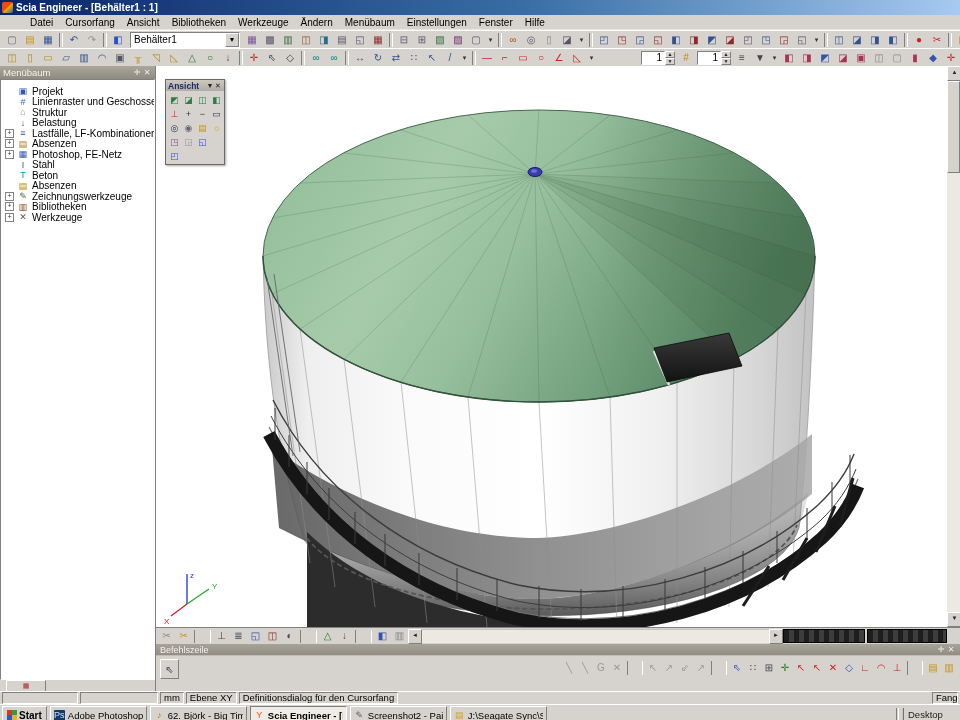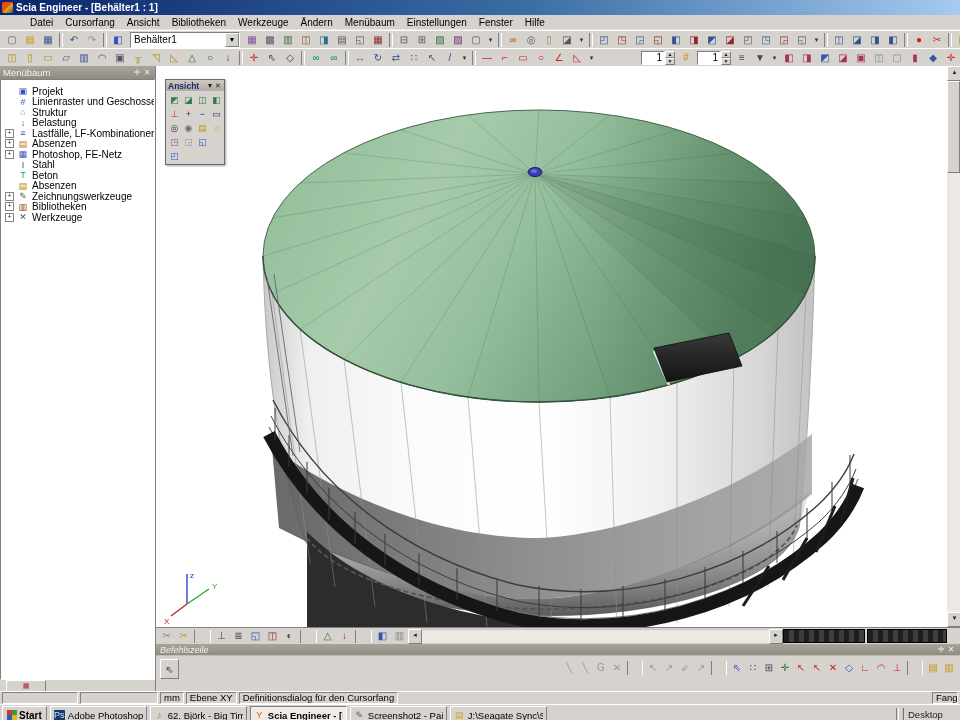--- a/index.html
+++ b/index.html
@@ -79,21 +79,21 @@
   .scrollrow .tbico{width:15px;height:13px;}
   .hbtn{width:12px;height:13px;background:#d6d3ce;border:1px solid;border-color:#fff #808080 #808080 #fff;
     font-size:6px;line-height:11px;text-align:center;color:#222;flex:none;}
   .htrack{flex:1;height:13px;background:#ece9e2;border-top:1px solid #c8c5be;}
   .darkseg{height:12px;flex:none;border:1px solid #000;
     background:repeating-linear-gradient(to right,#1e1e1e 0 5px,#3d3d3d 5px 10px);}
   .corner{width:13px;height:13px;flex:none;background:#d6d3ce;}
   
   .cmdhead{height:11px;background:linear-gradient(to bottom,#a7a399,#918d83);color:#f2f0ec;
     display:flex;align-items:center;padding:0 4px;flex:none;}
-  .cmdhead .ptitle{flex:1;font-size:9px;font-style:italic;}
+  .cmdhead .ptitle{flex:1;font-size:9px;}
   .cmdrow{height:25px;background:#d6d3ce;position:relative;flex:none;border-top:1px solid #c0bdb6;}
   .cursorbtn{position:absolute;left:4px;top:3px;width:17px;height:18px;background:#d6d3ce;
     border:1px solid;border-color:#fff #808080 #808080 #fff;display:flex;align-items:center;justify-content:center;}
   .cursorbtn .g{font-style:normal;font-size:10px;color:#334;}
   .snapbar{position:absolute;right:3px;top:4px;display:flex;align-items:center;}
   .snapbar .tbico{width:14px;height:14px;}
   .promptrow{height:12px;background:#fff;border:1px solid;border-color:#808080 #fff #fff #808080;
     display:flex;align-items:center;flex:none;}
   .prompttxt{padding-left:4px;font-size:10px;white-space:nowrap;}
   

